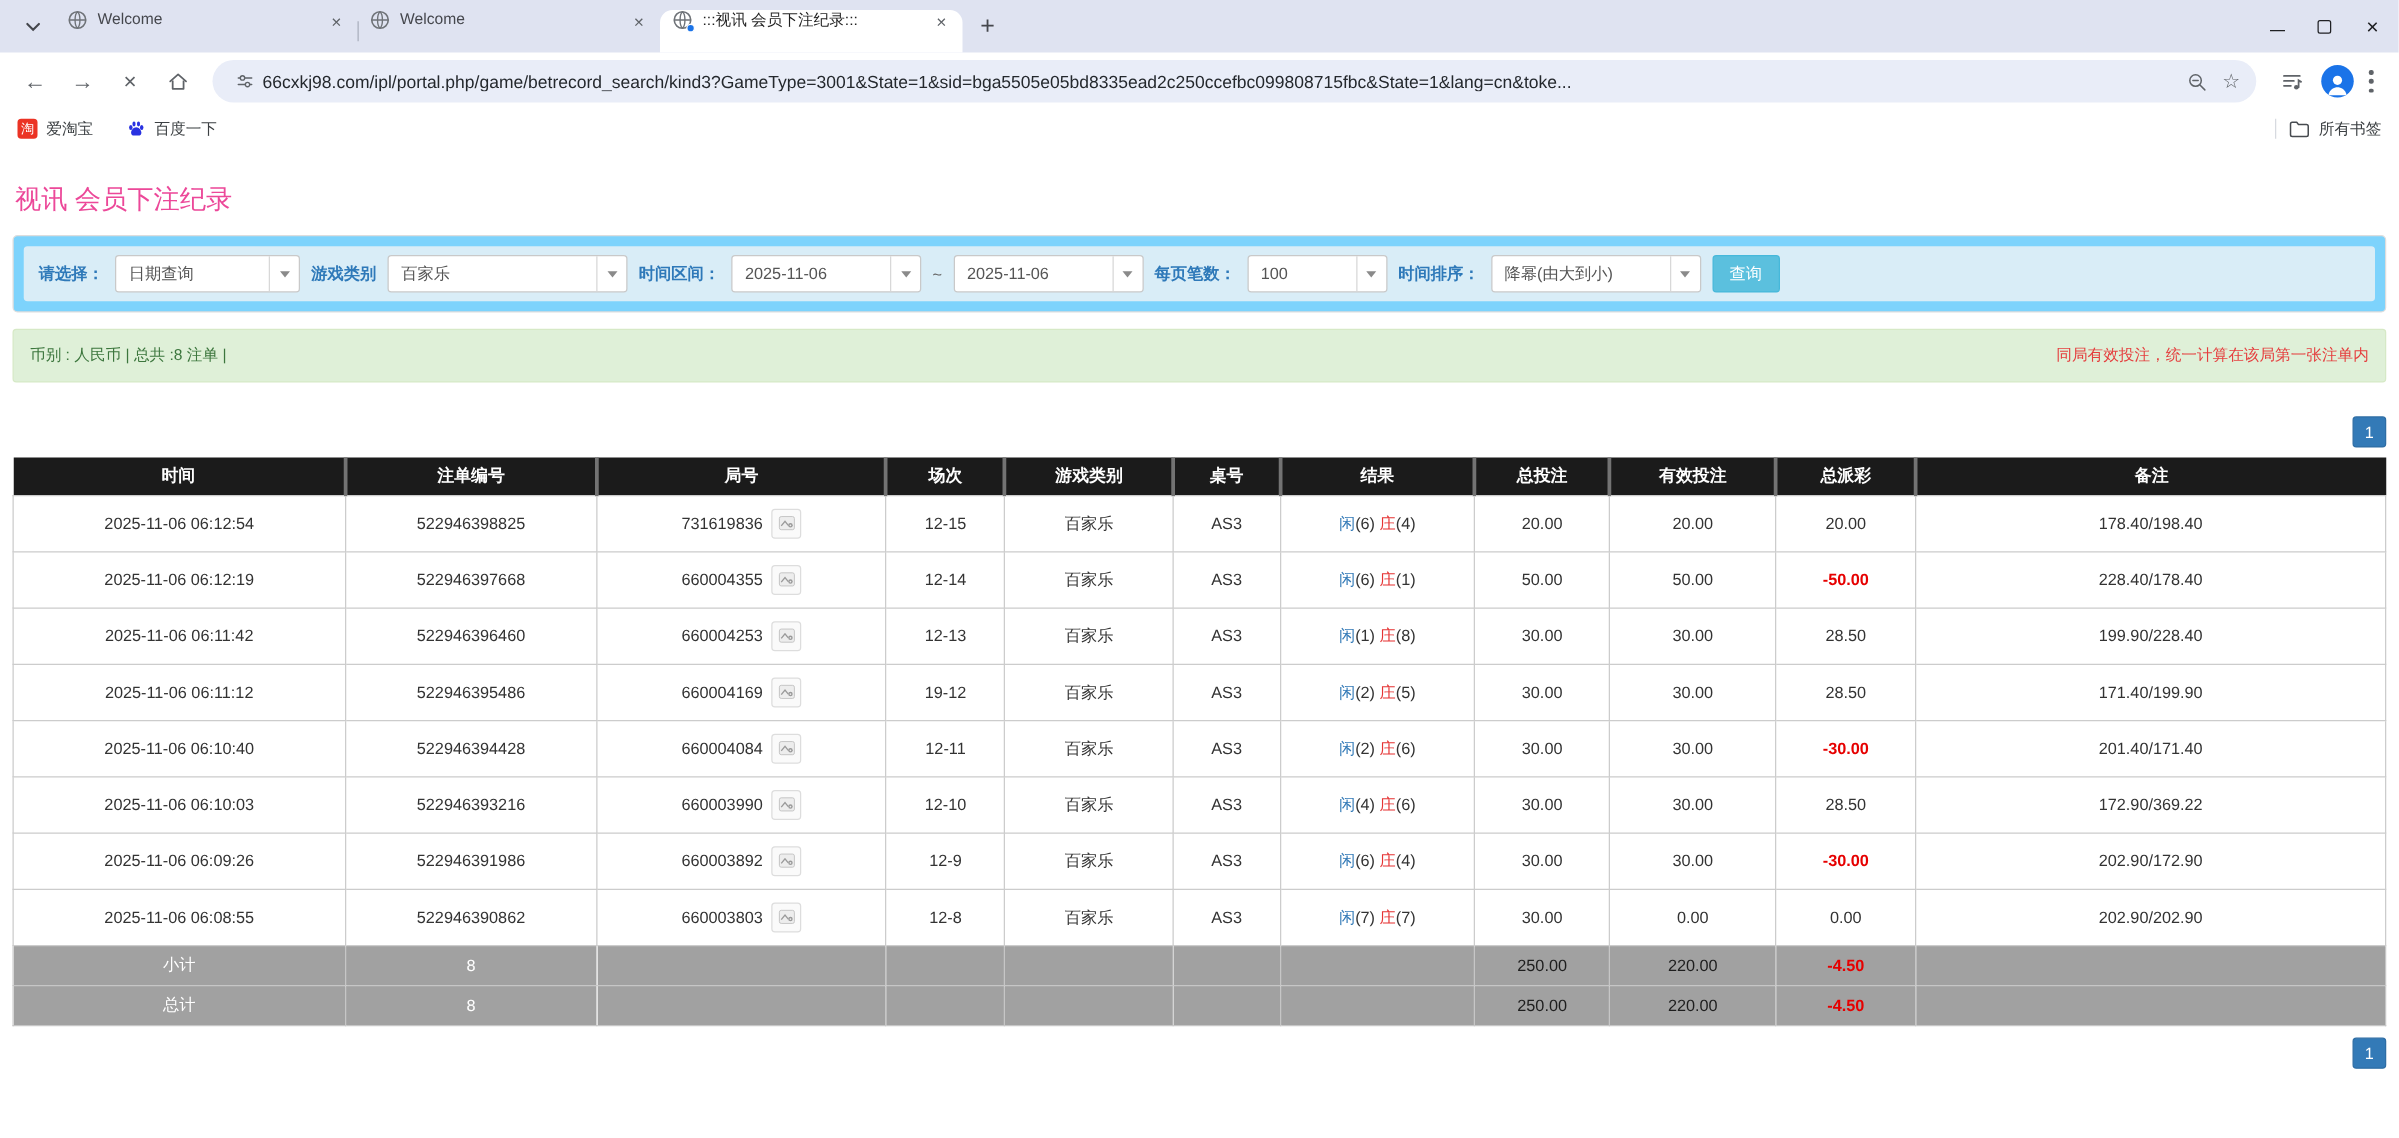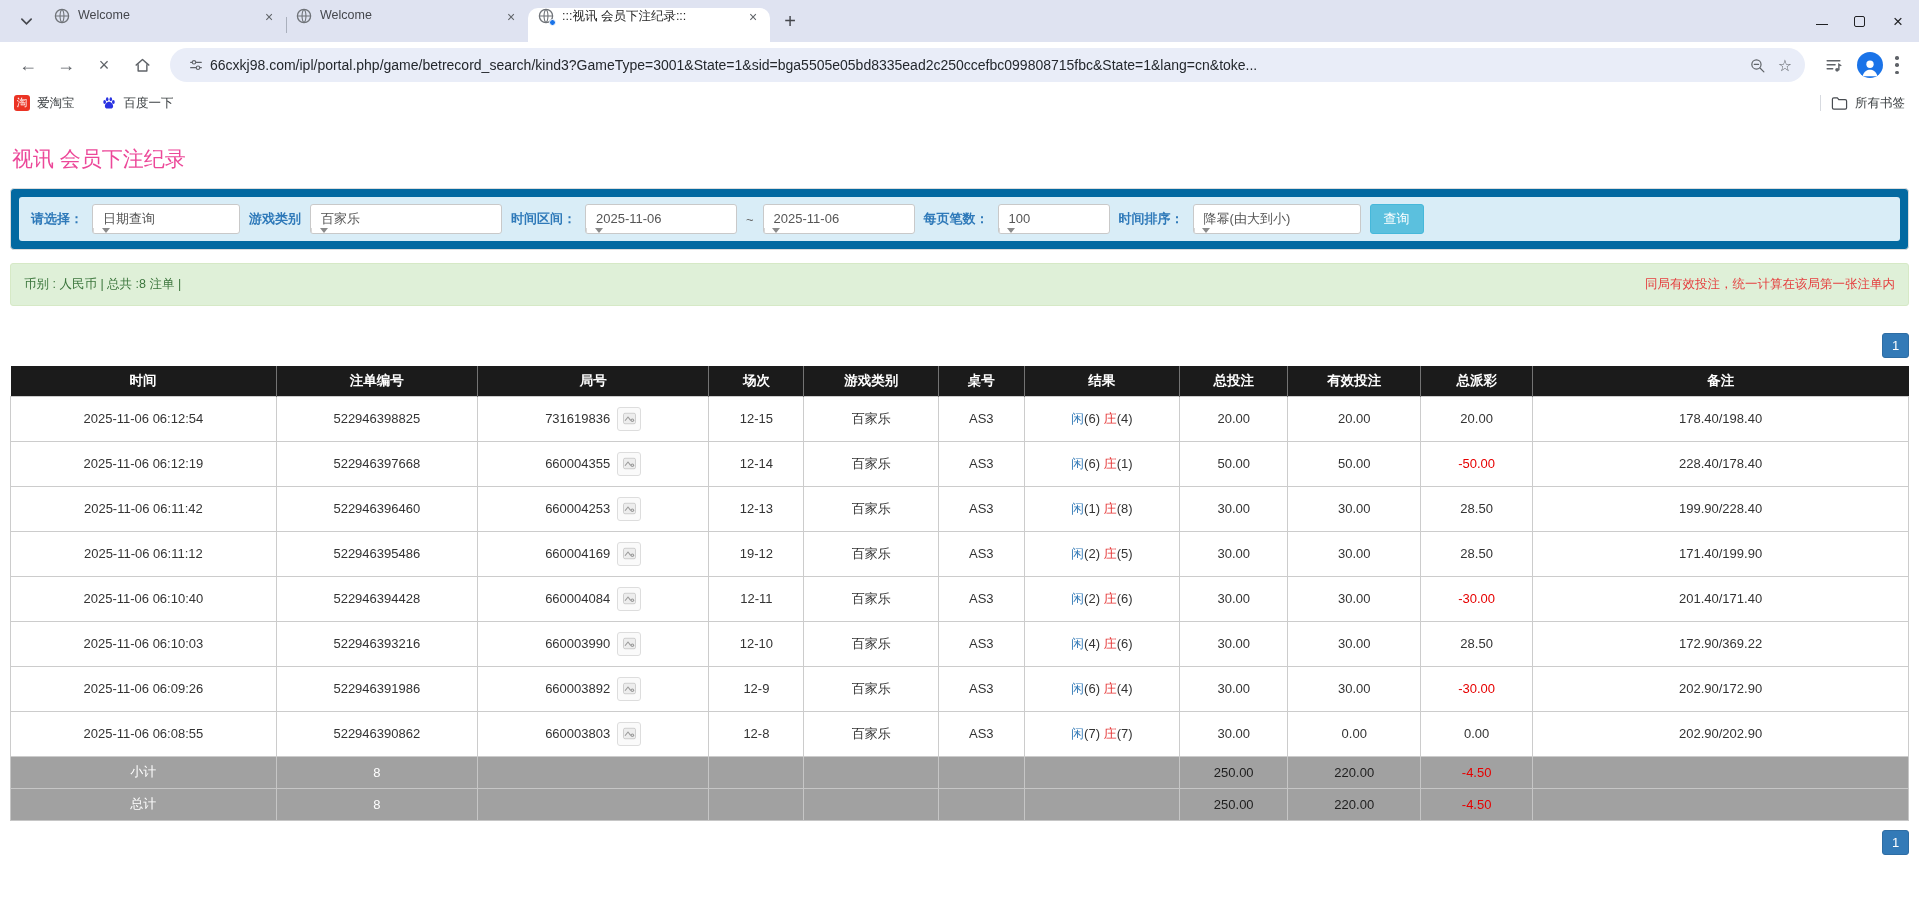--- a/index.html
+++ b/index.html
@@ -35,51 +35,51 @@
   .bookmarks { height:30px; background:#fff; display:flex; align-items:center; padding:0 14px; font-size:12.5px; color:#3c4043; }
   .bm-item { display:flex; align-items:center; gap:7px; margin-right:26px; cursor:pointer; }
   .tb-icon { width:16px; height:16px; background:#eb3324; border-radius:3px; color:#fff; font-size:10.5px; display:flex; align-items:center; justify-content:center; }
   .bm-right { margin-left:auto; display:flex; align-items:center; gap:10px; }
   .bm-divider { width:1px; height:16px; background:#d7dae0; }
 
   
   .page { padding:0 10px; background:#fff; }
   .page-title { font-size:21px; font-weight:400; color:#ec4899; margin:27px 0 15px 2px; }
 
-  .filter-panel { border:1px solid #ddd; border-radius:4px; background:#0369a1; padding:8px; }
+  .filter-panel { border:1px solid #ddd; border-radius:4px; background:#7dd3fc; padding:8px; }
   .filter-bar { background:#d9edf7; border-radius:3px; min-height:44px; display:flex; align-items:center; gap:9px; padding:7px 12px; font-size:13px; }
   .f-label { color:#2e79b9; font-weight:bold; white-space:nowrap; }
   .f-tilde { color:#666; }
-  .select { background:#fff; border:1px solid #c9c9c9; border-radius:3px; height:30px; display:flex; align-items:stretch; cursor:pointer;flex-direction:column; }
+  .select { background:#fff; border:1px solid #c9c9c9; border-radius:3px; height:30px; display:flex; align-items:stretch; cursor:pointer; }
   .select .val { flex:1; padding:0 10px; line-height:28px; font-size:13px; color:#555; white-space:nowrap; overflow:hidden; }
   .select .caret-box { width:24px; border-left:1px solid #d8d8d8; display:flex; align-items:center; justify-content:center; }
   .caret { width:0; height:0; border-left:4px solid transparent; border-right:4px solid transparent; border-top:5px solid #8a8a8a; }
   .w-query { width:148px; } .w-game { width:192px; } .w-date { width:152px; }
   .w-size { width:112px; } .w-sort { width:168px; }
   .search-btn { background:#5bc0de; border:1px solid #46b8da; color:#fff; border-radius:3px; height:30px; padding:0 13px; font-size:13px; cursor:pointer; }
 
   .summary-bar { margin-top:13px; background:#dff0d8; border:1px solid #d6e9c6; border-radius:3px; height:43px; display:flex; align-items:center; justify-content:space-between; padding:0 13px; }
   .summary-left { font-size:12.5px; color:#3c763d; }
   .summary-right { font-size:12.5px; color:#e53e3e; }
 
   .pager { display:flex; justify-content:flex-end; }
   .pager.top { margin:27px 0 8px; }
   .pager.bottom { margin:9px 0 0; }
   .page-btn { min-width:27px; height:25px; background:#337ab7; border:1px solid #2e6da4; border-radius:3px; color:#fff; font-size:13px; cursor:pointer; }
 
   table.records { width:100%; border-collapse:collapse; font-size:13px; table-layout:fixed; }
-  .records thead th { background:#1b1b1b; color:#fff; height:30px; font-size:13.5px; font-weight:bold; border-left:1px solid #737373; }
+  .records thead th { background:#1b1b1b; color:#fff; height:30px; font-size:13.5px; font-weight:bold; border-left:3px solid #737373; }
   .records thead th:first-child { border-left:none; }
   .records tbody td { height:45px; text-align:center; border:1px solid #ccc; color:#333; overflow:hidden; white-space:nowrap; }
   .round-cell-inner { display:inline-flex; align-items:center; gap:7px; vertical-align:middle; }
   .thumb { width:24px; height:24px; background:#fafafa; border:1px solid #ddd; border-radius:3px; display:inline-flex; align-items:center; justify-content:center; cursor:pointer; }
   .bet-link { color:#337ab7; cursor:pointer; }
   .res-player { color:#337ab7; }
   .res-banker { color:#e53333; }
-  .neg { color:#e60000 !important; }
+  .neg { color:#e60000 !important;font-weight:bold; }
   tr.gray-row td { background:#a1a1a1; height:32px; color:#1e1e1e; border-color:#c6c6c6; }
   tr.gray-row td.wlabel { color:#fff; }
 </style>
 </head>
 <body>
 
 <div class="tabstrip">
   <div class="tab-search">
     <svg width="13" height="13" viewBox="0 0 14 14">
         <path d="M2 4.5l5 5 5-5" fill="none" stroke="#45474d" stroke-width="1.8" stroke-linecap="round"></path>

